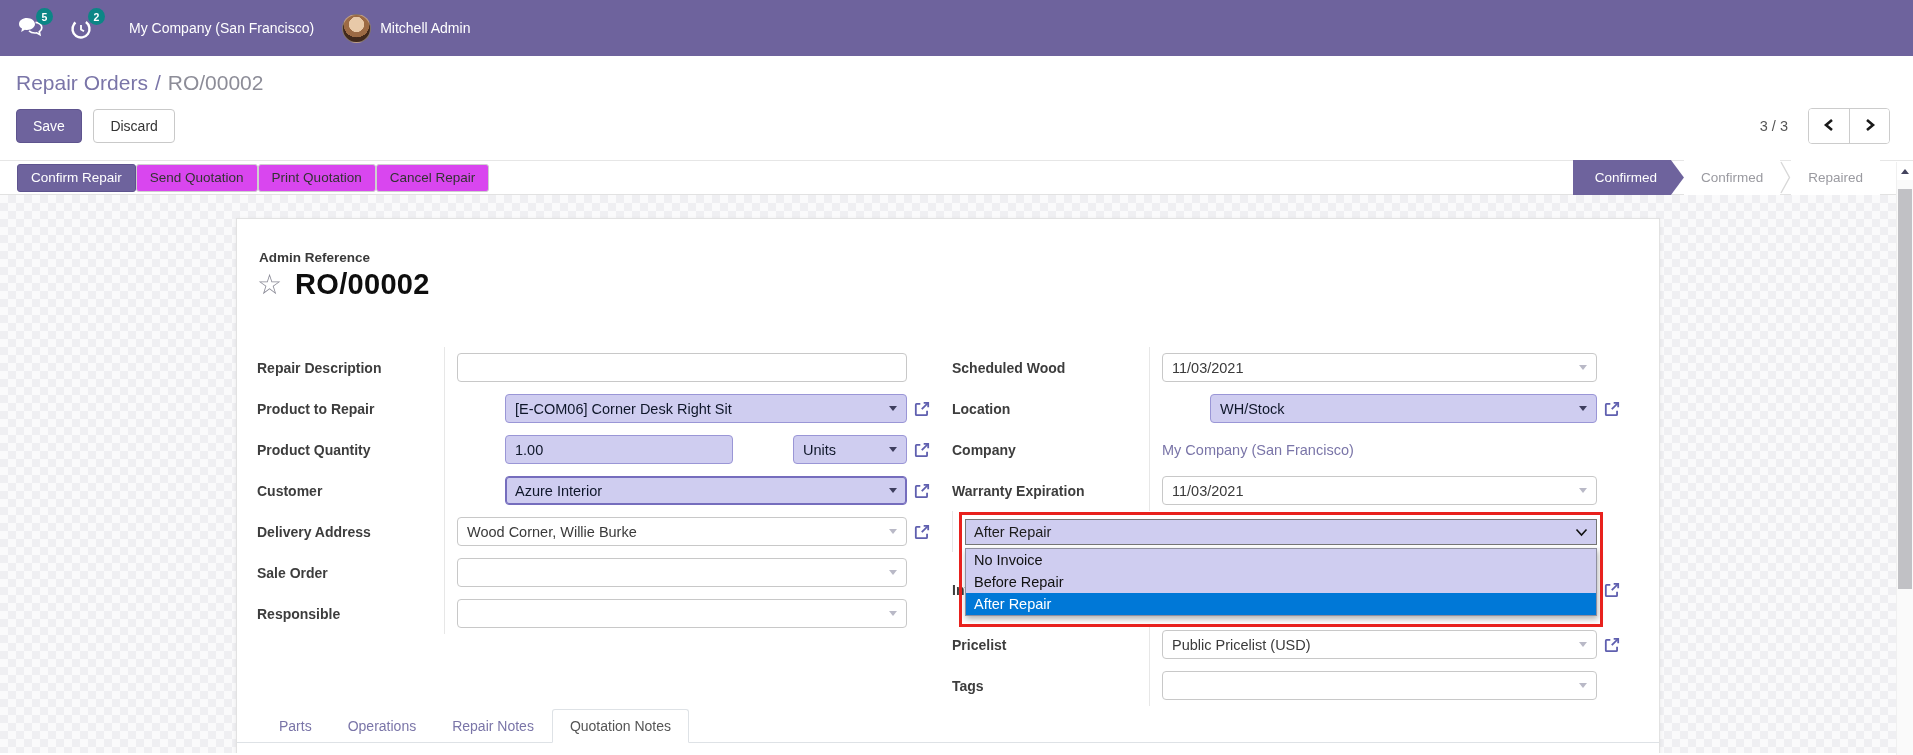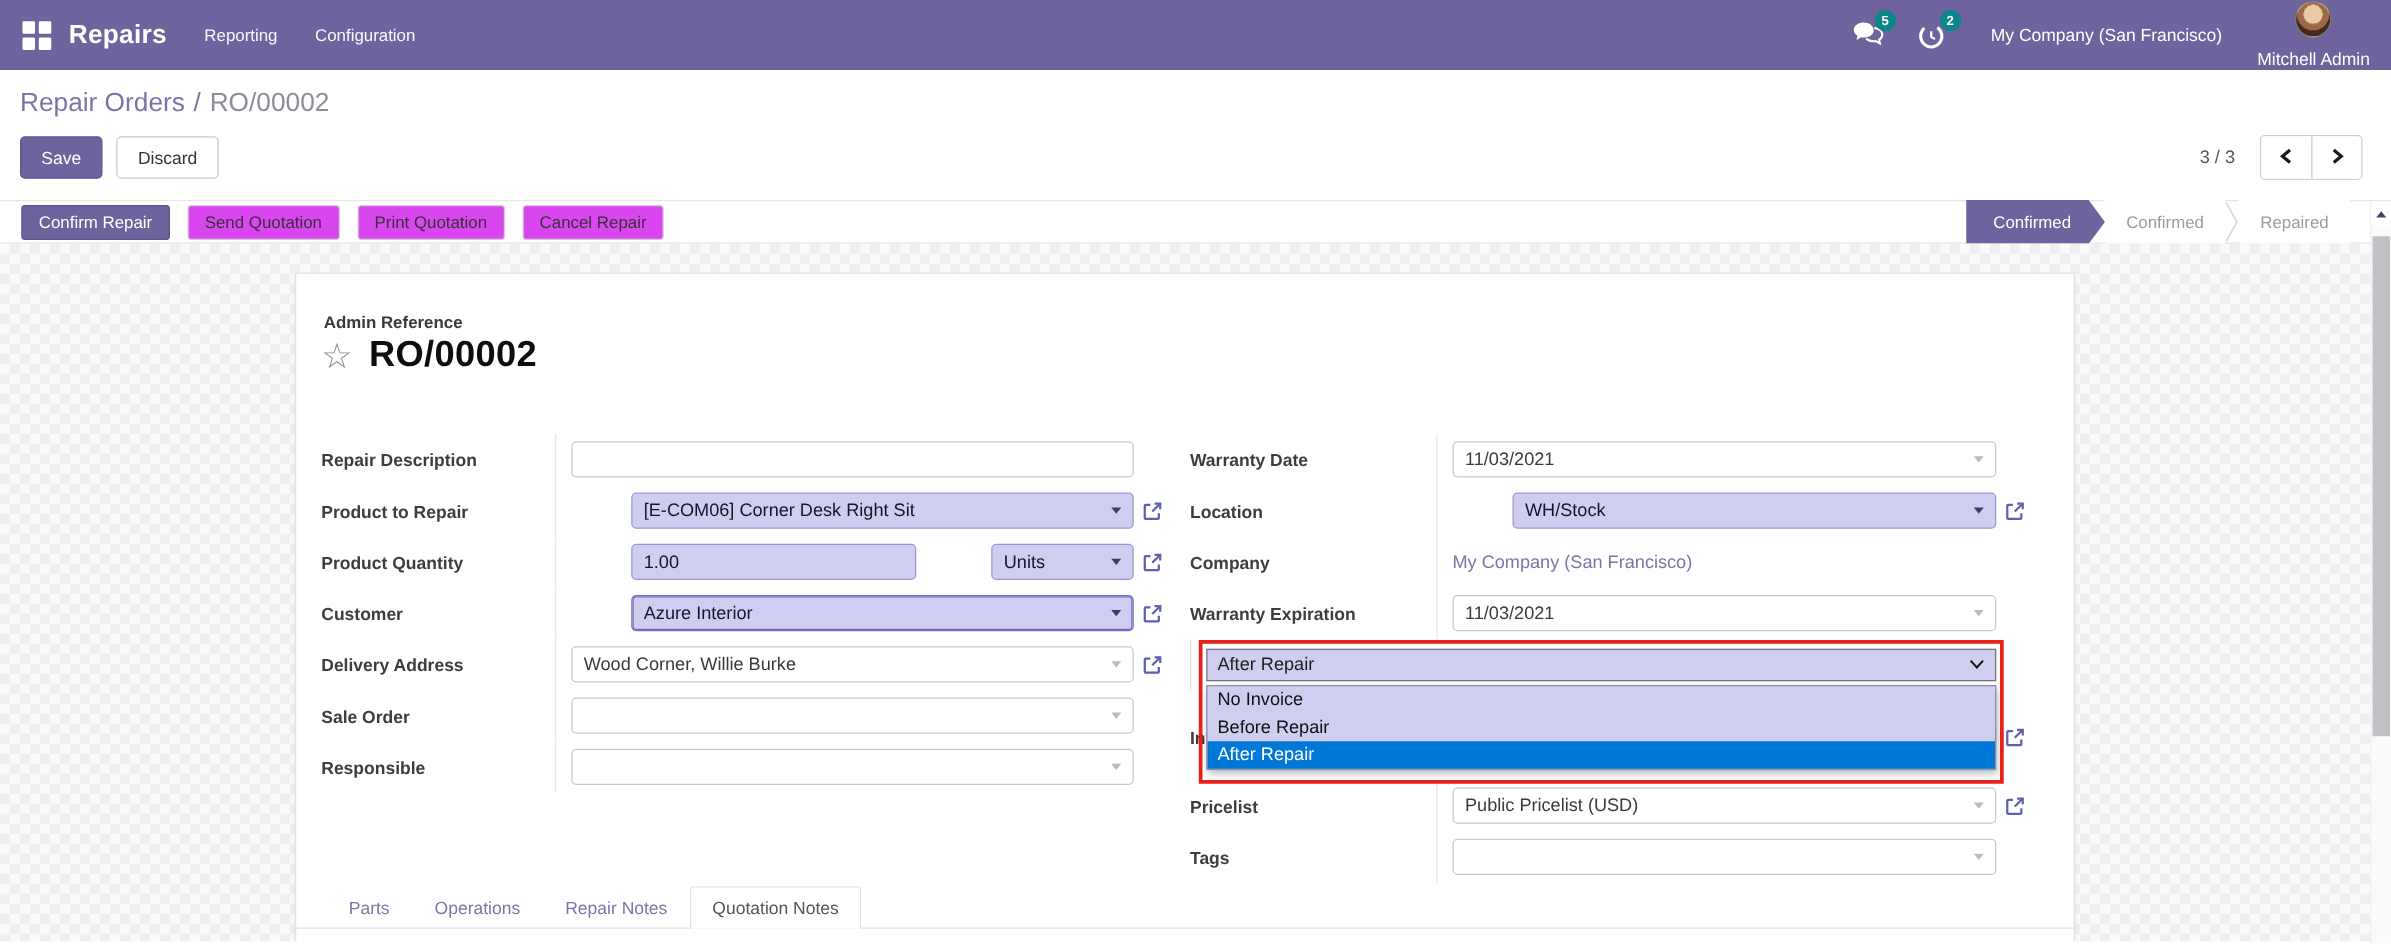--- a/index.html
+++ b/index.html
@@ -10,41 +10,41 @@
   .navbar { height:56px; background:var(--navbar,#6e639d); display:flex; align-items:center; justify-content:space-between; padding:0 17px; color:#fff; }
   .nav-left { display:flex; align-items:center; }
   .apps-icon { width:24px; height:24px; display:grid; grid-template-columns:10px 10px; grid-template-rows:10px 10px; gap:3px; place-content:center; margin-right:14px; cursor:pointer; }
   .apps-icon i { background:#fff; border-radius:1px; display:block; }
   .app-name { font-size:21px; font-weight:700; margin-right:30px; letter-spacing:.2px; cursor:pointer; }
   .nav-menu { font-size:13.5px; color:#fff; margin-right:30px; cursor:pointer; text-decoration:none; opacity:.96; }
   .nav-right { display:flex; align-items:center; }
   .icon-wrap { position:relative; width:28px; height:24px; margin-right:24px; cursor:pointer; }
   .badge { position:absolute; top:-8px; right:-8px; background:var(--badge,#0c8686); color:#fff; font-size:10.5px; font-weight:700; min-width:17px; height:17px; border-radius:9px; display:flex; align-items:center; justify-content:center; padding:0 3px; }
   .company { font-size:14px; margin:0 28px 0 8px; cursor:pointer; }
-  .user { display:flex; align-items:center; gap:9px; font-size:14px; cursor:pointer;flex-direction:column; }
+  .user { display:flex; align-items:center; gap:9px; font-size:14px; cursor:pointer; }
   .avatar { width:29px; height:29px; border-radius:50%; background:radial-gradient(circle at 50% 35%, #e8c9a8 0 34%, #9c6a44 35% 58%, #41291b 59% 100%); border:1px solid rgba(255,255,255,.35); }
 
   
   .control-panel { padding:15px 23px 16px 16px; background:#fff; }
   .breadcrumb { font-size:21px; }
   .breadcrumb .parent { color:var(--link,#7a75a8); cursor:pointer; }
   .breadcrumb .sep { color:var(--link,#7a75a8); margin:0 7px; }
   .breadcrumb .current { color:#8d8d98; }
   .cp-row2 { display:flex; justify-content:space-between; align-items:center; margin-top:13px; }
   .btn { font-size:14px; padding:0 16px; height:34px; border-radius:4px; border:1px solid #c9c9c9; background:#fff; color:#333; cursor:pointer; font-family:inherit;text-align:center; }
   .btn.primary { background:var(--navbar,#6e639d); border-color:#5e548e; color:#fff; }
   .btn + .btn { margin-left:7px; }
   .pager { display:flex; align-items:center; gap:20px; font-size:14.5px; color:#555; }
   .pager-btns { display:flex; border:1px solid #ccc; border-radius:4px; overflow:hidden; }
   .pager-btns button { width:40px; height:34px; background:#fff; border:none; display:flex; align-items:center; justify-content:center; cursor:pointer; }
   .pager-btns button + button { border-left:1px solid #ccc; }
 
   
   .statusbar { height:35px; border-top:1px solid #e6e6e6; border-bottom:1px solid #e2e2e2; display:flex; align-items:center; justify-content:space-between; padding-left:17px; background:#fff; }
-  .sb-left { display:flex; gap:14px;justify-content:flex-end; }
+  .sb-left { display:flex; gap:0;justify-content:flex-end; }
   .sbtn { font-size:13.5px; height:28px; padding:0 13px; border-radius:3px; border:1px solid #cfcfcf; background:#d946ef; color:#333; cursor:pointer; font-family:inherit; }
   .sbtn.primary { background:var(--navbar,#6e639d); color:#fff; border-color:#5e548e; }
   .sb-right { display:flex; align-items:center; height:35px; margin-right:33px; }
   .step { font-size:13.5px; color:#9a9aa0; padding:0 17px; height:35px; display:flex; align-items:center; background:#fff; }
   .step.active { background:var(--navbar,#6e639d); color:#fff; clip-path:polygon(0 0, calc(100% - 13px) 0, 100% 50%, calc(100% - 13px) 100%, 0 100%); padding-right:27px; padding-left:22px; }
   .step-sep { height:35px; display:flex; align-items:center; }
 
   
   .content { position:relative; height:558px; background-color:#fafafb;
     background-image:
@@ -99,31 +99,20 @@
   .sb-up { height:18px; display:flex; align-items:center; justify-content:center; background:#fff; cursor:pointer; }
   .sb-up i { width:0; height:0; border-left:4px solid transparent; border-right:4px solid transparent; border-bottom:5px solid #44445e; display:block; }
   .sb-thumb { position:absolute; top:27px; left:1px; right:1px; height:400px; background:#c1c1c5; cursor:grab; }
 </style>
 </head>
 <body>
 
 <div class="page">
 
   <header class="navbar">
-    <div class="nav-left">
-      <div class="apps-icon">
-          <i></i>
-          <i></i>
-          <i></i>
-          <i></i>
-        </div>
-      <div class="app-name">Repairs</div>
-      <a class="nav-menu">Reporting</a>
-      <a class="nav-menu">Configuration</a>
-    </div>
     <div class="nav-right">
       <div class="icon-wrap">
         <span>
           <svg width="27" height="23" viewBox="0 0 27 23">
             <path d="M10 2C5.6 2 2 4.6 2 7.9c0 1.9 1.2 3.6 3 4.7L4.2 16l3.7-2.2c.7.1 1.4.2 2.1.2 4.4 0 8-2.6 8-5.9S14.4 2 10 2z" fill="#fff"></path>
             <path d="M18.5 6.3c3.6.5 6.3 2.7 6.3 5.4 0 1.6-1 3.1-2.5 4l.6 3-3.3-1.9c-.5.1-1.1.2-1.7.2-2.4 0-4.5-.8-5.9-2.1" fill="none" stroke="#fff" stroke-width="1.7"></path>
           </svg>
         </span>
         <span class="badge">5</span>
       </div>
@@ -293,21 +282,21 @@
                 <span></span>
                 <span class="caret"></span>
               </div>
             <span class="spacer"></span>
           </div>
         </div>
       </div>
 
       <div class="fgroup g-right">
         <div class="f-row">
-          <label class="flabel">Warranty Date</label>
+          <label class="flabel">Scheduled Wood</label>
           <div class="f-cell">
             <div class="inp">
                 <span>11/03/2021</span>
                 <span class="caret"></span>
               </div>
             <span class="spacer"></span>
           </div>
         </div>
         <div class="f-row">
           <label class="flabel">Location</label>

